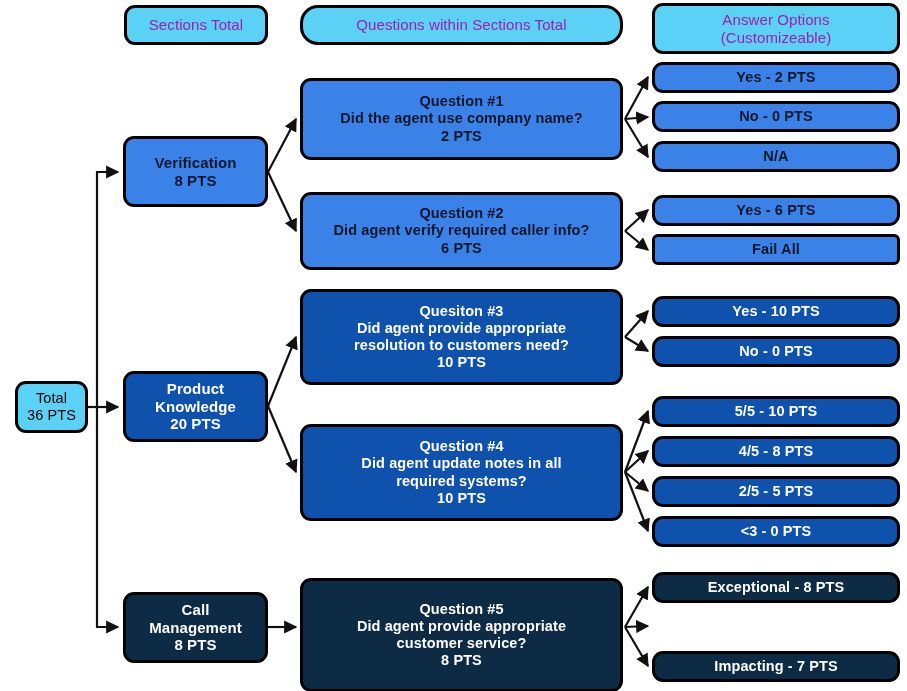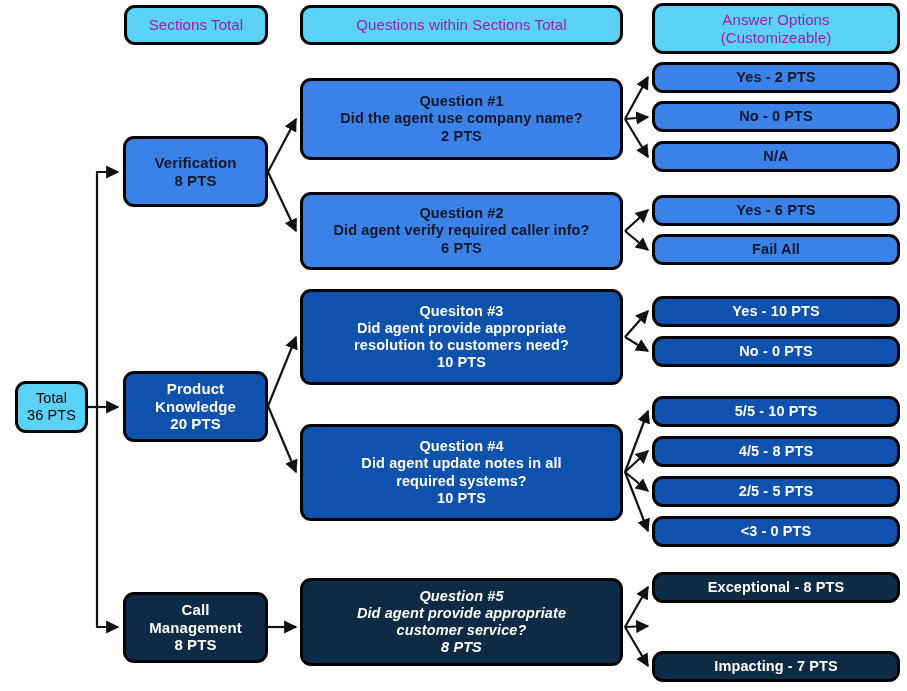--- a/index.html
+++ b/index.html
@@ -88,21 +88,21 @@
       <path d="M 625 472 L 648 531"></path>
 
       <path d="M 625 627 L 648 587"></path>
       <path d="M 625 627 L 648 626"></path>
       <path d="M 625 627 L 648 666"></path>
     </g>
   </svg>
 
   <div class="node c-header hdr" style="left:124px;top:5px;width:144px;height:40px;">Sections Total</div>
 
-  <div class="node c-header hdr" style="left:300px;top:5px;width:323px;height:40px;">Questions within Sections Total</div>
+  <div class="node c-header hdr" style="left:300px;top:5px;width:323px;height:40px;border-radius:18px;">Questions within Sections Total</div>
 
   <div class="node c-header hdr" style="left:652px;top:3px;width:248px;height:51px;">Answer Options
 (Customizeable)</div>
 
   <div class="node c-total total" style="left:15px;top:381px;width:73px;height:52px;">Total
 36 PTS</div>
 
   <div class="node c-light sec" style="left:123px;top:136px;width:145px;height:71px;">Verification
 8 PTS</div>
 
@@ -125,31 +125,31 @@
   <div class="node c-mid q" style="left:300px;top:289px;width:323px;height:96px;">Quesiton #3
 Did agent provide appropriate
 resolution to customers need?
 10 PTS</div>
 
   <div class="node c-mid q" style="left:300px;top:424px;width:323px;height:97px;">Question #4
 Did agent update notes in all
 required systems?
 10 PTS</div>
 
-  <div class="node c-dark q" style="left:300px;top:578px;width:323px;height:88px;font-style:italic;">Question #5
+  <div class="node c-dark q" style="left:300px;top:578px;width:323px;height:114px;">Question #5
 Did agent provide appropriate
 customer service?
 8 PTS</div>
 
   <div class="node c-light ans" style="left:652px;top:62px;width:248px;height:31px;">Yes - 2 PTS</div>
   <div class="node c-light ans" style="left:652px;top:101px;width:248px;height:31px;">No - 0 PTS</div>
   <div class="node c-light ans" style="left:652px;top:141px;width:248px;height:31px;">N/A</div>
 
   <div class="node c-light ans" style="left:652px;top:195px;width:248px;height:31px;">Yes - 6 PTS</div>
-  <div class="node c-light ans" style="left:652px;top:234px;width:248px;height:31px;">Fail All</div>
+  <div class="node c-light ans" style="left:652px;top:234px;width:248px;height:31px;border-radius:6px;">Fail All</div>
 
   <div class="node c-mid ans" style="left:652px;top:296px;width:248px;height:31px;">Yes - 10 PTS</div>
   <div class="node c-mid ans" style="left:652px;top:336px;width:248px;height:31px;">No - 0 PTS</div>
 
   <div class="node c-mid ans" style="left:652px;top:396px;width:248px;height:31px;">5/5 - 10 PTS</div>
   <div class="node c-mid ans" style="left:652px;top:436px;width:248px;height:31px;">4/5 - 8 PTS</div>
   <div class="node c-mid ans" style="left:652px;top:476px;width:248px;height:31px;">2/5 - 5 PTS</div>
   <div class="node c-mid ans" style="left:652px;top:516px;width:248px;height:31px;">&lt;3 - 0 PTS</div>
 
   <div class="node c-dark ans" style="left:652px;top:572px;width:248px;height:31px;">Exceptional - 8 PTS</div>

